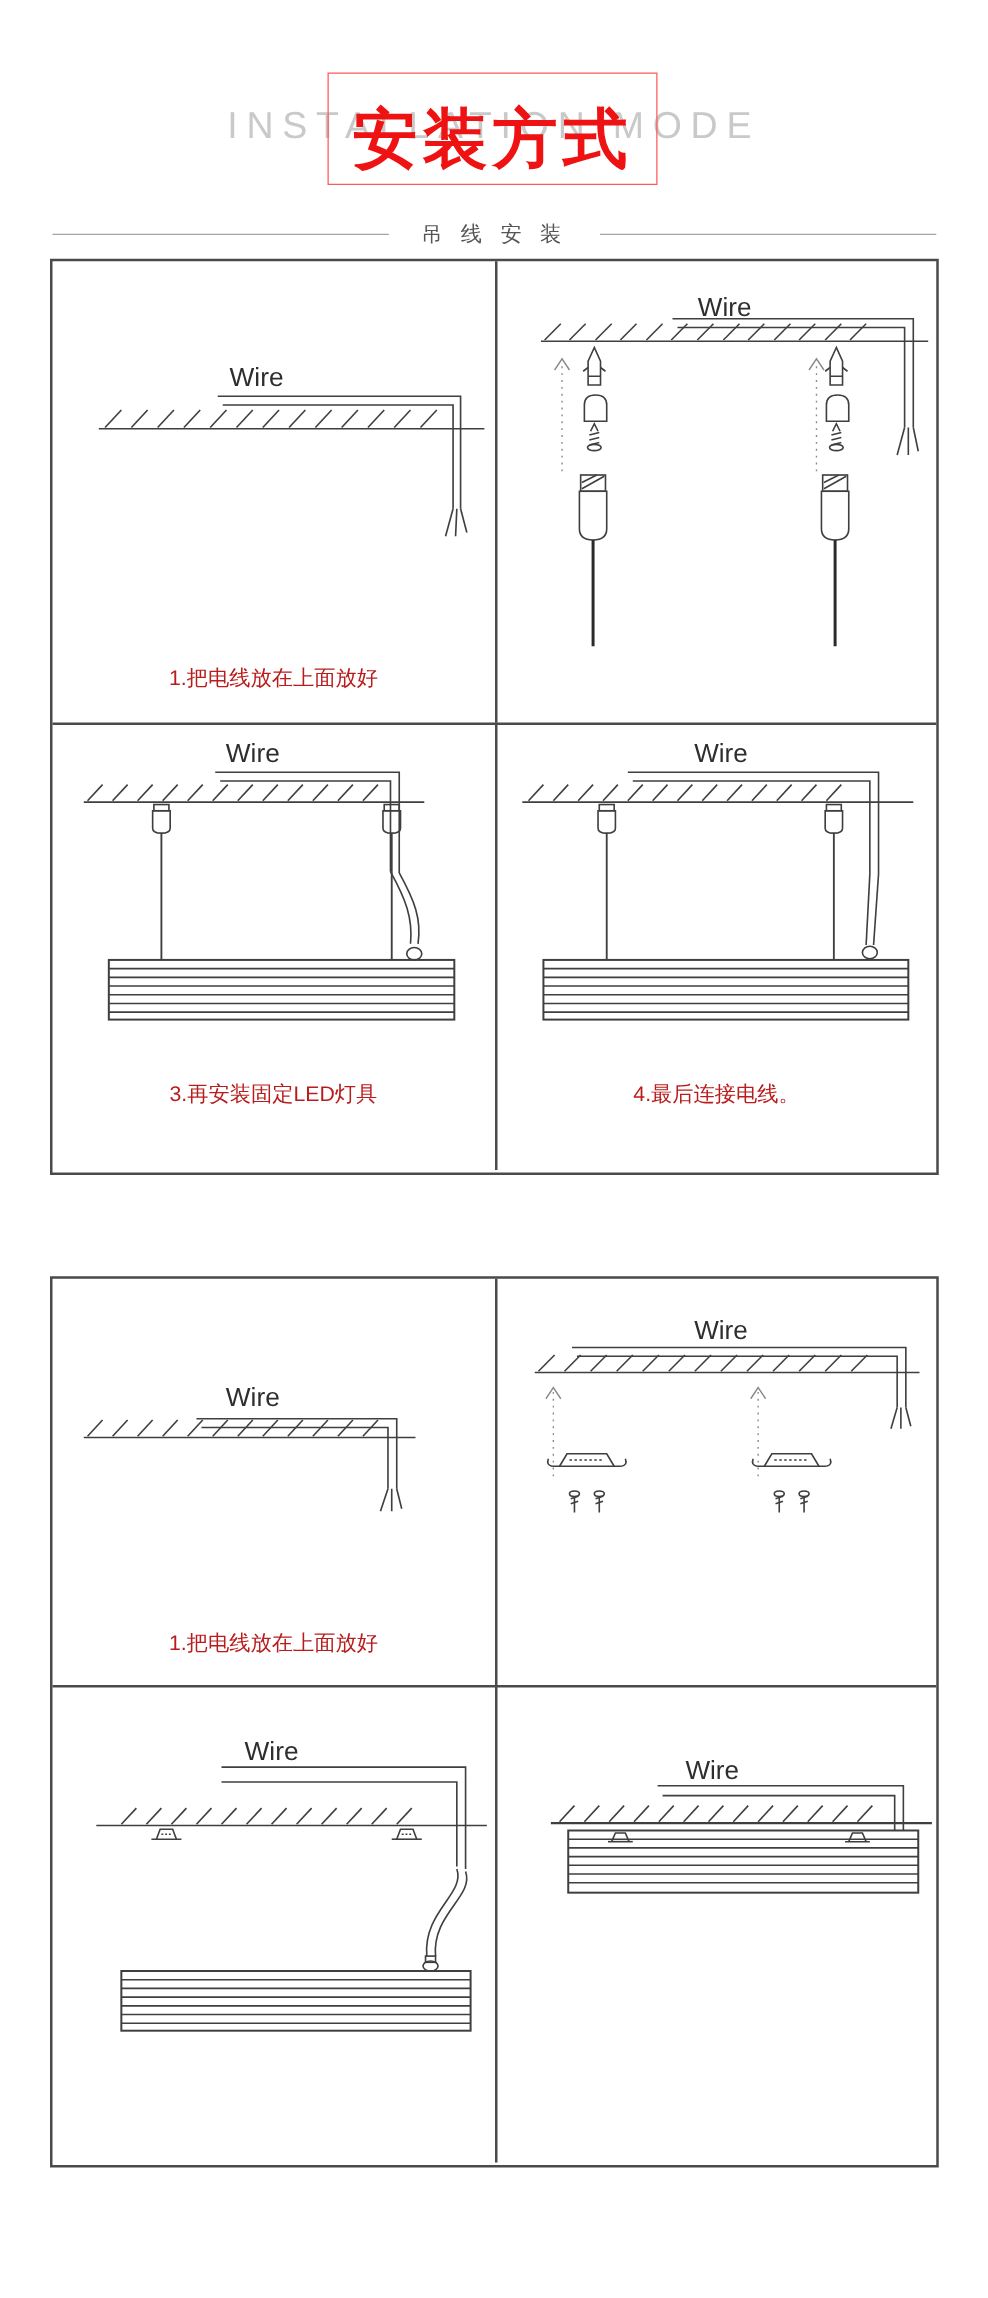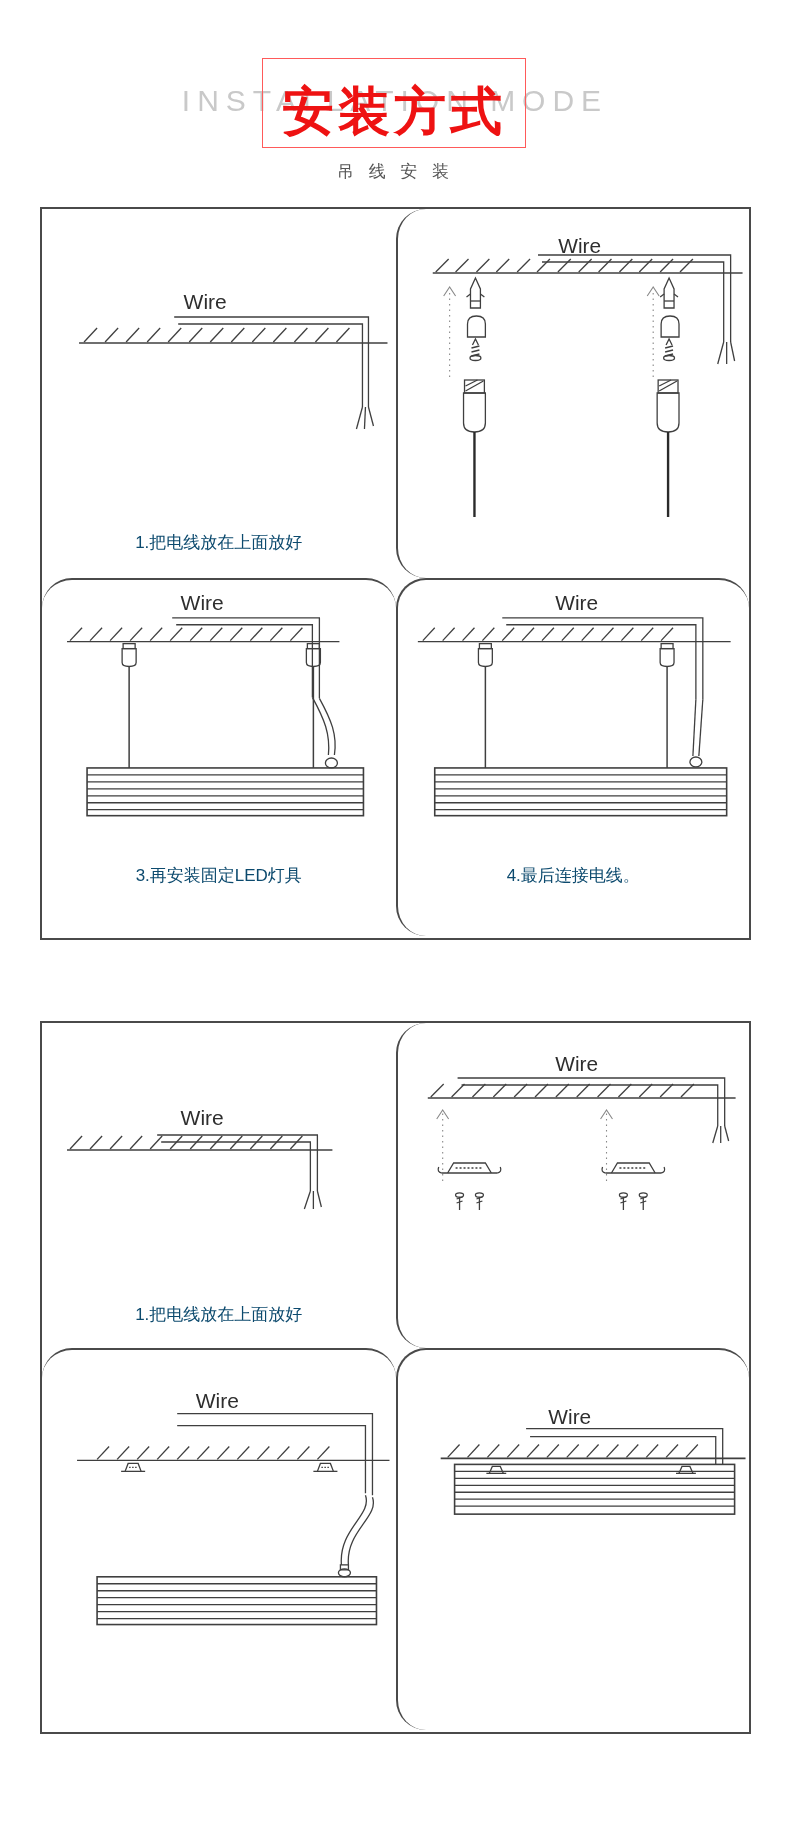--- a/index.html
+++ b/index.html
@@ -8,31 +8,31 @@
   
   .en-title{position:absolute;left:0;top:84px;width:100%;text-align:center;
             font-size:30px;letter-spacing:7px;color:#c9c9c9;}
   .zh-box{position:absolute;left:262px;top:58px;width:262px;height:88px;
           border:1px solid #ff5a5a;display:flex;align-items:flex-end;justify-content:center;}
   .zh-title{font-size:52px;font-weight:bold;color:#ee1212;letter-spacing:4px;}
   
   .sec-head{position:absolute;left:42px;width:707px;display:flex;align-items:center;}
   .sec-head .hline{flex:1;height:1px;background:#a3a3a3;}
   .sec-head .txt{padding:0 26px;font-size:17px;letter-spacing:5px;color:#555;white-space:nowrap;}
-  #sec1{top:160px;flex-direction:column;} #sec2{top:963px;}
+  #sec1{top:176px;} #sec2{top:963px;}
   
   .grid{position:absolute;left:40px;width:711px;display:grid;grid-template-columns:1fr 1fr;
         border:2px solid #4a4a4a;box-sizing:border-box;background:#fff;}
   #grid1{top:207px;height:733px;grid-template-rows:369px 358px;}
   #grid2{top:1021px;height:713px;grid-template-rows:325px 382px;}
-  .cell{position:relative;border-radius:30px;}
+  .cell{position:relative;}
   .cell.r{border-left:2px solid #4a4a4a;}
   .cell.b{border-top:2px solid #4a4a4a;}
   .cell svg{position:absolute;inset:0;width:100%;height:100%;}
-  .cap{position:absolute;left:0;right:0;text-align:center;font-size:17px;color:#0c4a6e;line-height:22px;}
+  .cap{position:absolute;left:0;right:0;text-align:center;font-size:17px;color:#b91c1c;line-height:22px;}
   .cap.g1r1{bottom:24px;} .cap.g1r2{bottom:49px;} .cap.g2r1{bottom:22px;}
   
   .art{stroke:#3f3f3f;fill:none;stroke-width:1.3;}
   .wiretext{fill:#2e2e2e;font-size:21px;font-family:"Liberation Sans",sans-serif;}
   .darkwire{stroke:#2a2a2a;stroke-width:2.4;}
   .dotted{stroke:#888;stroke-width:1.1;fill:none;}
 </style>
 </head>
 <body>
 

